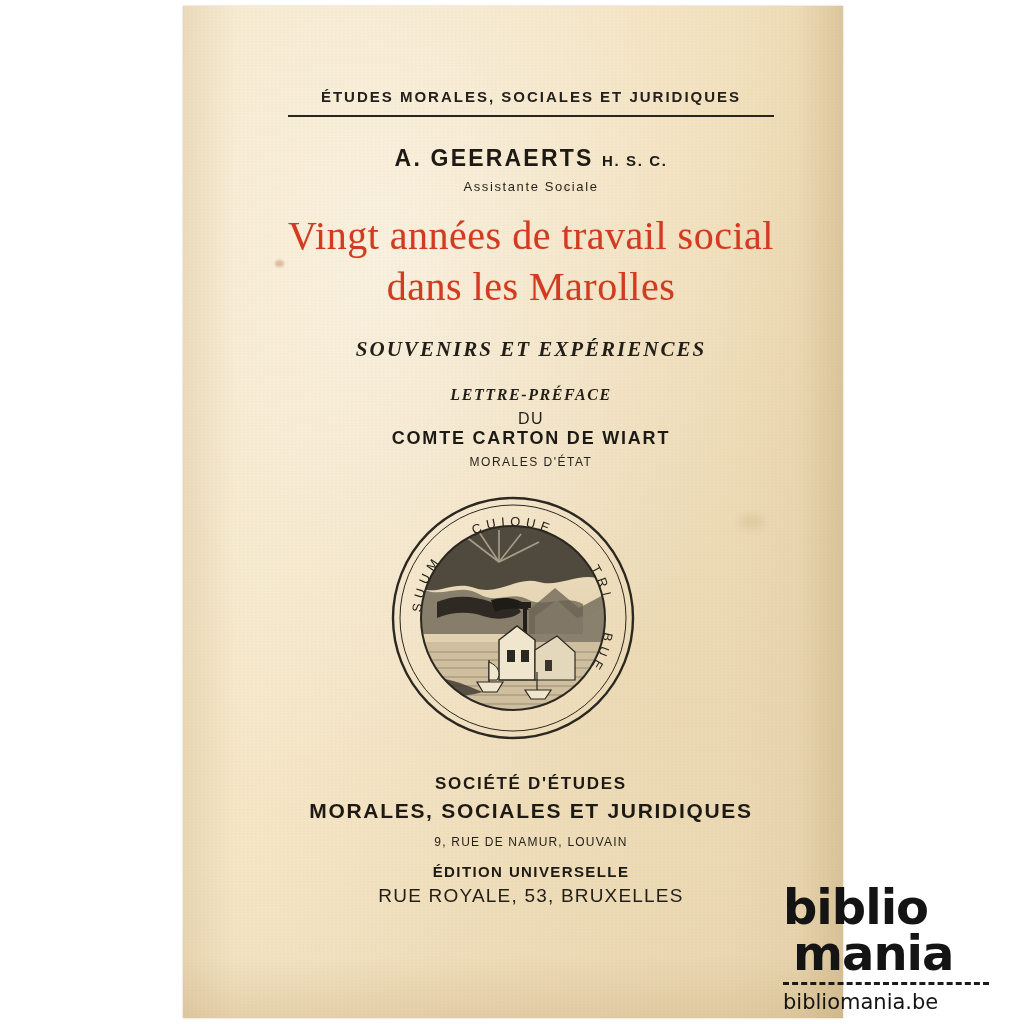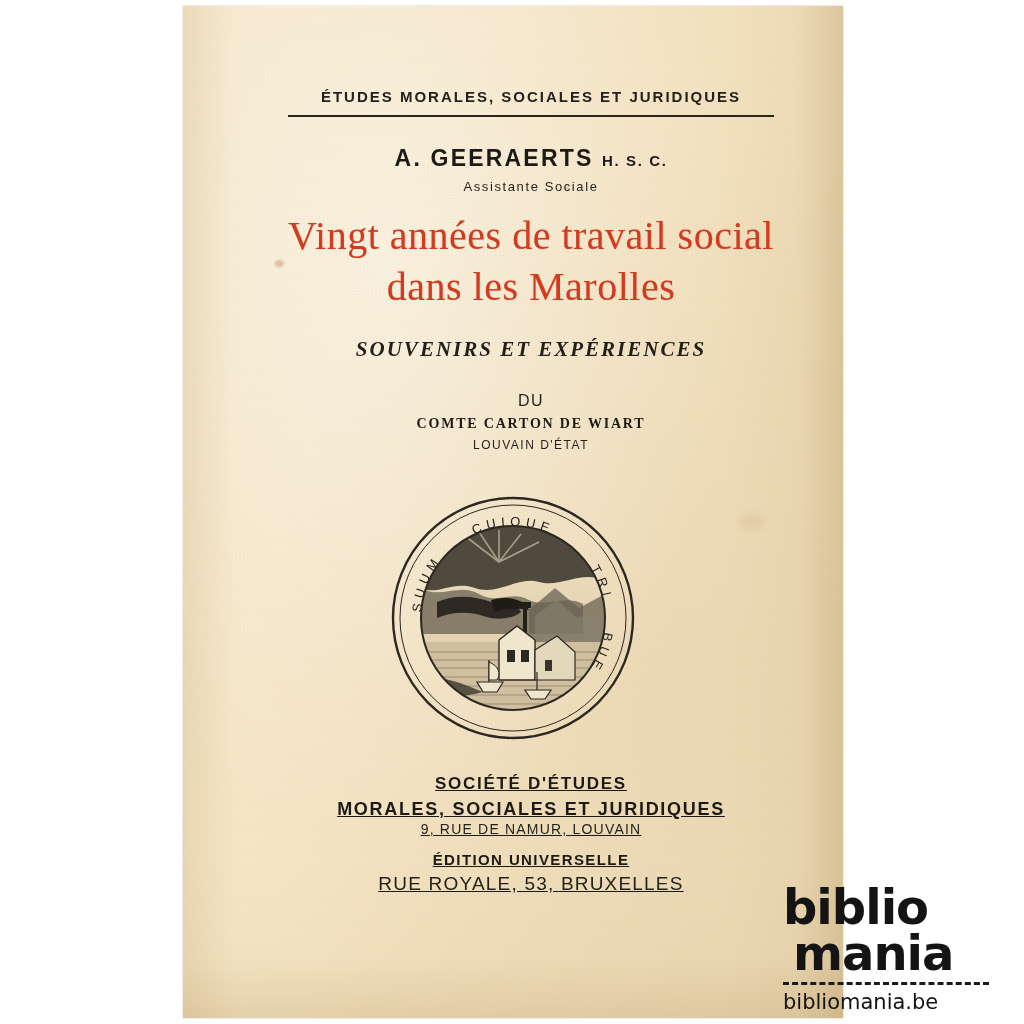--- a/index.html
+++ b/index.html
@@ -141,25 +141,24 @@
     color: #221e18;
   }
   .preface-du {
     font-family: "Liberation Sans", sans-serif;
     font-size: 16px;
     letter-spacing: 1.4px;
     margin-top: 6px;
     color: #221e18;
   }
   .preface-name {
-    font-family: Liberation Serif, serif;
-    font-weight: 700;
-    font-size: 14px;
+    font-family: Liberation Sans, sans-serif;
+    font-weight: 700;
+    font-size: 18px;
     letter-spacing: 1.8px;
-    margin-top: 6px;
     color: #1d1a15;
   }
   .preface-role {
     font-family: "Liberation Sans", sans-serif;
     font-size: 12px;
     letter-spacing: 1.5px;
     margin-top: 6px;
     color: #241f19;
   }
 
@@ -168,41 +167,41 @@
     position: absolute;
     left: 50%;
     transform: translateX(-50%);
     top: 478px;
     width: 268px;
     height: 268px;
   }
   .emblem-svg { display: block; width: 268px; height: 268px; }
 
   
-  .publisher-wrap { position: absolute; left: 0; right: 0; top: 768px; text-decoration: underline; }
+  .publisher-wrap { position: absolute; left: 0; right: 0; top: 768px; }
   .pub-line1 {
     font-family: "Liberation Sans", sans-serif;
     font-weight: 700;
     font-size: 17px;
     letter-spacing: 1.7px;
     color: #1d1a15;
   }
   .pub-line2 {
     font-family: "Liberation Sans", sans-serif;
     font-weight: 700;
-    font-size: 18px;
+    font-size: 21px;
     letter-spacing: 1.7px;
     margin-top: 5px;
     color: #1d1a15;
   }
   .pub-address {
     font-family: "Liberation Sans", sans-serif;
-    font-size: 14px;
+    font-size: 12px;
     letter-spacing: 1.2px;
-    margin-top: 1px;
+    margin-top: 12px;
     color: #221e18;
   }
   .pub-line3 {
     font-family: "Liberation Sans", sans-serif;
     font-weight: 700;
     font-size: 15px;
     letter-spacing: 1.4px;
     margin-top: 14px;
     color: #1d1a15;
   }
@@ -288,23 +287,24 @@
     <div class="content author-wrap">
       <div class="author-name"><span>A. GEERAERTS</span> <span class="suffix">H. S. C.</span></div>
       <div class="author-role">Assistante Sociale</div>
     </div>
 
     <div class="content subtitle-wrap">
       <div class="subtitle">SOUVENIRS ET EXPÉRIENCES</div>
     </div>
 
     <div class="content preface-wrap">
+      <div class="preface-line1">LETTRE-PRÉFACE</div>
       <div class="preface-du">DU</div>
       <div class="preface-name">COMTE CARTON DE WIART</div>
-      <div class="preface-role">LOUVAIN D'ÉTAT</div>
+      <div class="preface-role">MORALES D'ÉTAT</div>
     </div>
 
     <div class="emblem-wrap">
       <svg class="emblem-svg" viewBox="0 0 268 268" xmlns="http://www.w3.org/2000/svg">
         <defs>
           <clipPath id="medallionClip">
             <circle cx="134" cy="134" r="92"></circle>
           </clipPath>
           <path id="arcTop" d="M 42,134 A 92,92 0 0 1 226,134" fill="none"></path>
           <path id="arcBottom" d="M 226,134 A 92,92 0 0 1 42,134" fill="none"></path>

